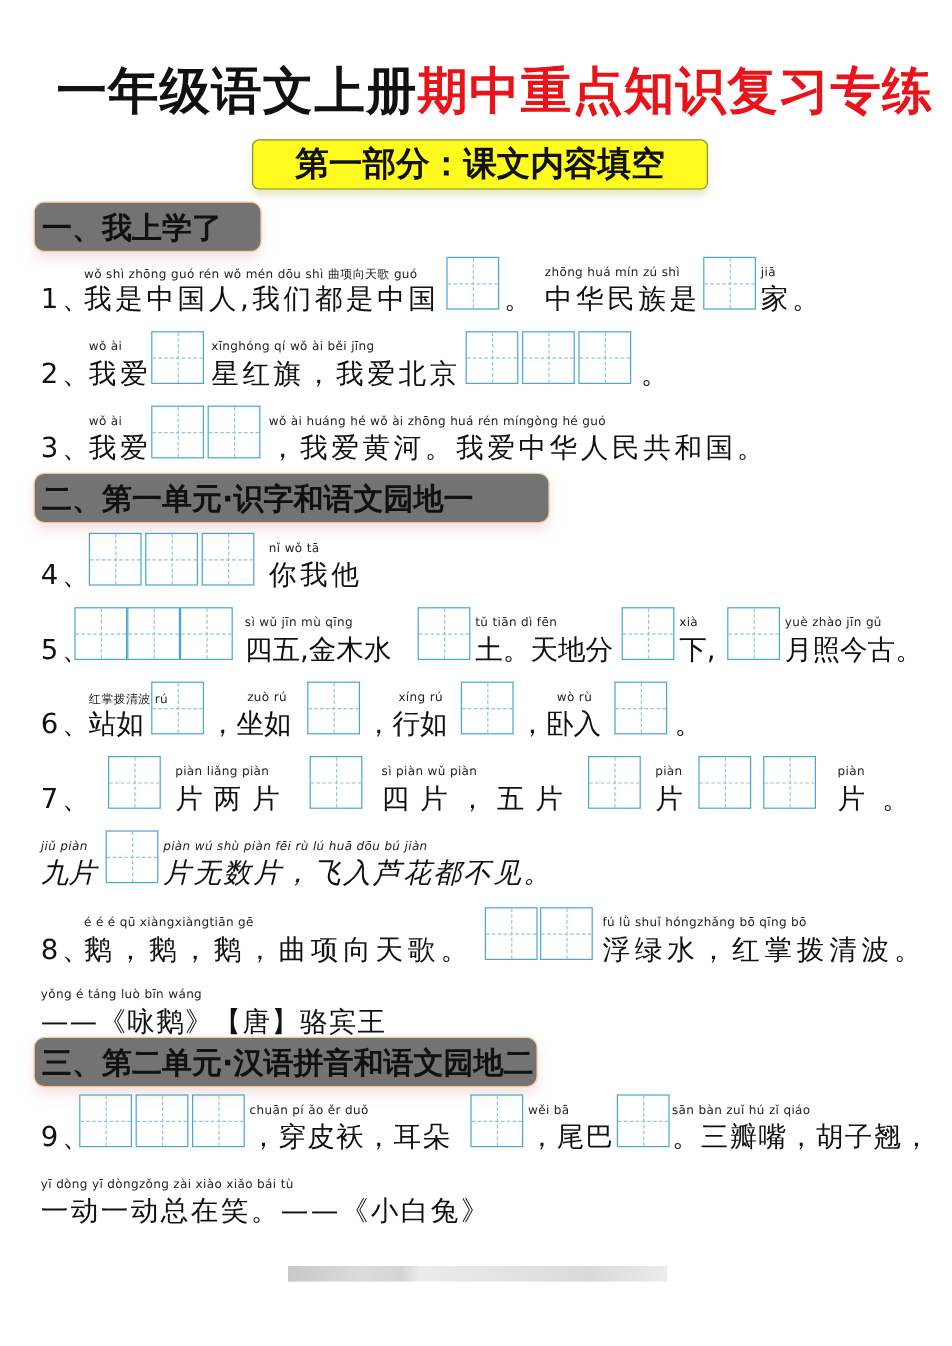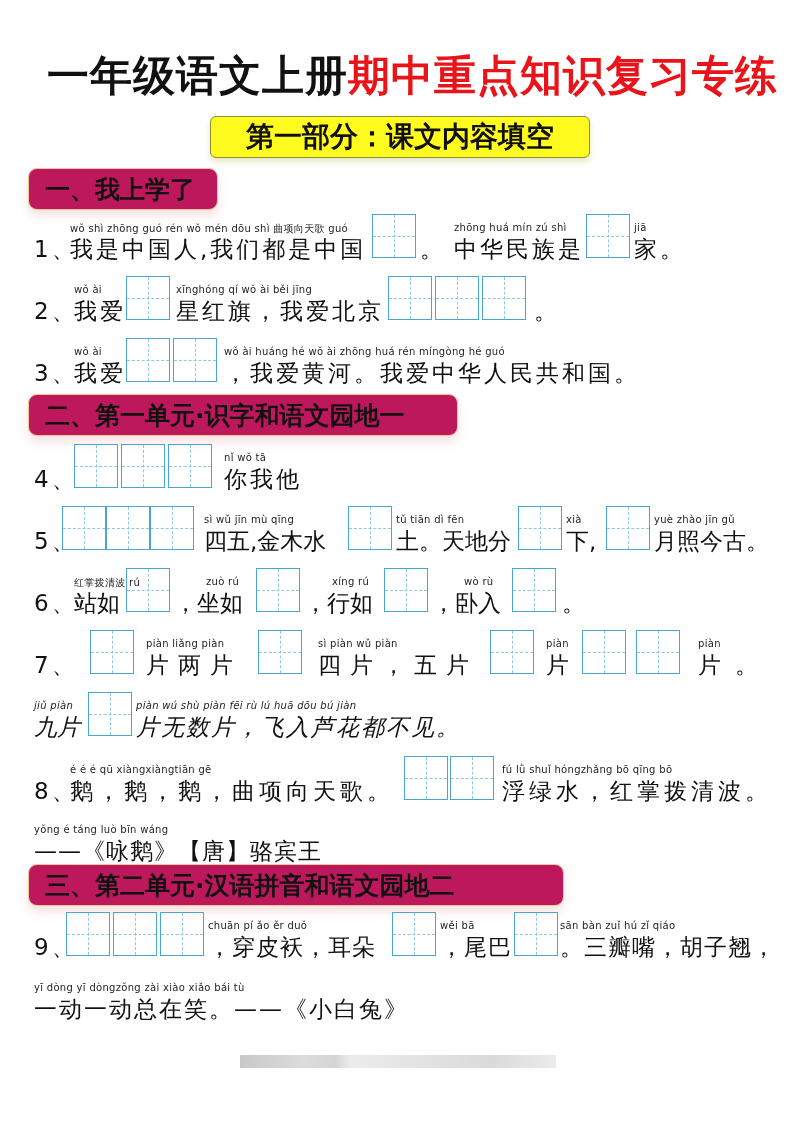--- a/index.html
+++ b/index.html
@@ -6,24 +6,24 @@
   body { width:793px; height:1122px; position:relative; overflow:hidden;
          font-family:"DejaVu Sans", "Liberation Sans", sans-serif; color:#111; }
   .title { position:absolute; left:0; top:48px; width:793px; text-align:center;
            font-size:42px; font-weight:bold; letter-spacing:1px; white-space:nowrap; }
   .title .black { color:#111;margin-left:32px; }
   .title .red { color:#e8141a; }
   .part-banner { position:absolute; left:210px; top:116px; width:378px; height:40px;
                  background:#fffb1e; border:1.5px solid #8c8c3a; border-radius:6px;
                  box-shadow:0 4px 6px rgba(200,200,120,0.45);
                  font-size:28px; font-weight:bold; text-align:center; line-height:40px; }
-  .sec { position:absolute; left:28px; height:42px; background:#be185d;
+  .sec { position:absolute; left:28px; height:42px; background:#737373;
          border:1.5px solid #f1c79c; border-radius:9px;
          box-shadow:0 6px 10px rgba(240,200,200,0.5);
-         font-size:25px; font-weight:bold; line-height:42px; padding-left:16px; box-sizing:border-box; }
+         font-size:25px; font-weight:bold; line-height:42px; padding-left:6px; box-sizing:border-box; }
   .line { position:absolute; left:34px; height:60px; white-space:nowrap; }
   .seg { position:absolute; top:0; height:60px; }
   .py { position:absolute; top:14px; left:0; font-size:10px; color:#222; white-space:nowrap; letter-spacing:0.3px; }
   .hz { position:absolute; top:26px; left:0; font-size:23px; color:#111; white-space:nowrap; letter-spacing:3px; }
   .boxes { position:absolute; top:6px; display:flex; }
   .box { width:44px; height:44px; border:1.5px solid #49a6cf; box-sizing:border-box; position:relative; margin-right:3px; }
   .box::before { content:""; position:absolute; left:50%; top:0; bottom:0; border-left:1px dashed #8cc8e0; }
   .box::after { content:""; position:absolute; top:50%; left:0; right:0; border-top:1px dashed #8cc8e0; }
   .blur-bar { position:absolute; left:240px; top:1055px; width:316px; height:13px;
               background:linear-gradient(90deg,#c8c8c8 0%,#dcdcdc 20%,#d4d4d4 30%,#ececec 35%,#e2e2e2 60%,#dadada 80%,#ececec 100%); }
@@ -266,21 +266,21 @@
     </span>
 </div>
 
 <div class="line" style="top:810px;width:400px;">
   <span class="seg" style="left:0;">
       <span class="py">      yǒng  é          táng     luò bīn wáng</span>
       <span class="hz" style="letter-spacing:1px">——《咏鹅》【唐】骆宾王</span>
     </span>
 </div>
 
-<div class="sec" style="top:864px;width:536px;">三、第二单元·汉语拼音和语文园地二</div>
+<div class="sec" style="top:864px;width:420px;">三、第二单元·汉语拼音和语文园地二</div>
 
 <div class="line" style="top:906px;width:760px;">
   <span class="seg" style="left:0;">
       <span class="hz">9、</span>
     </span>
   <span class="boxes" style="left:32px;">
       <span class="box"></span>
       <span class="box"></span>
       <span class="box"></span>
     </span>

